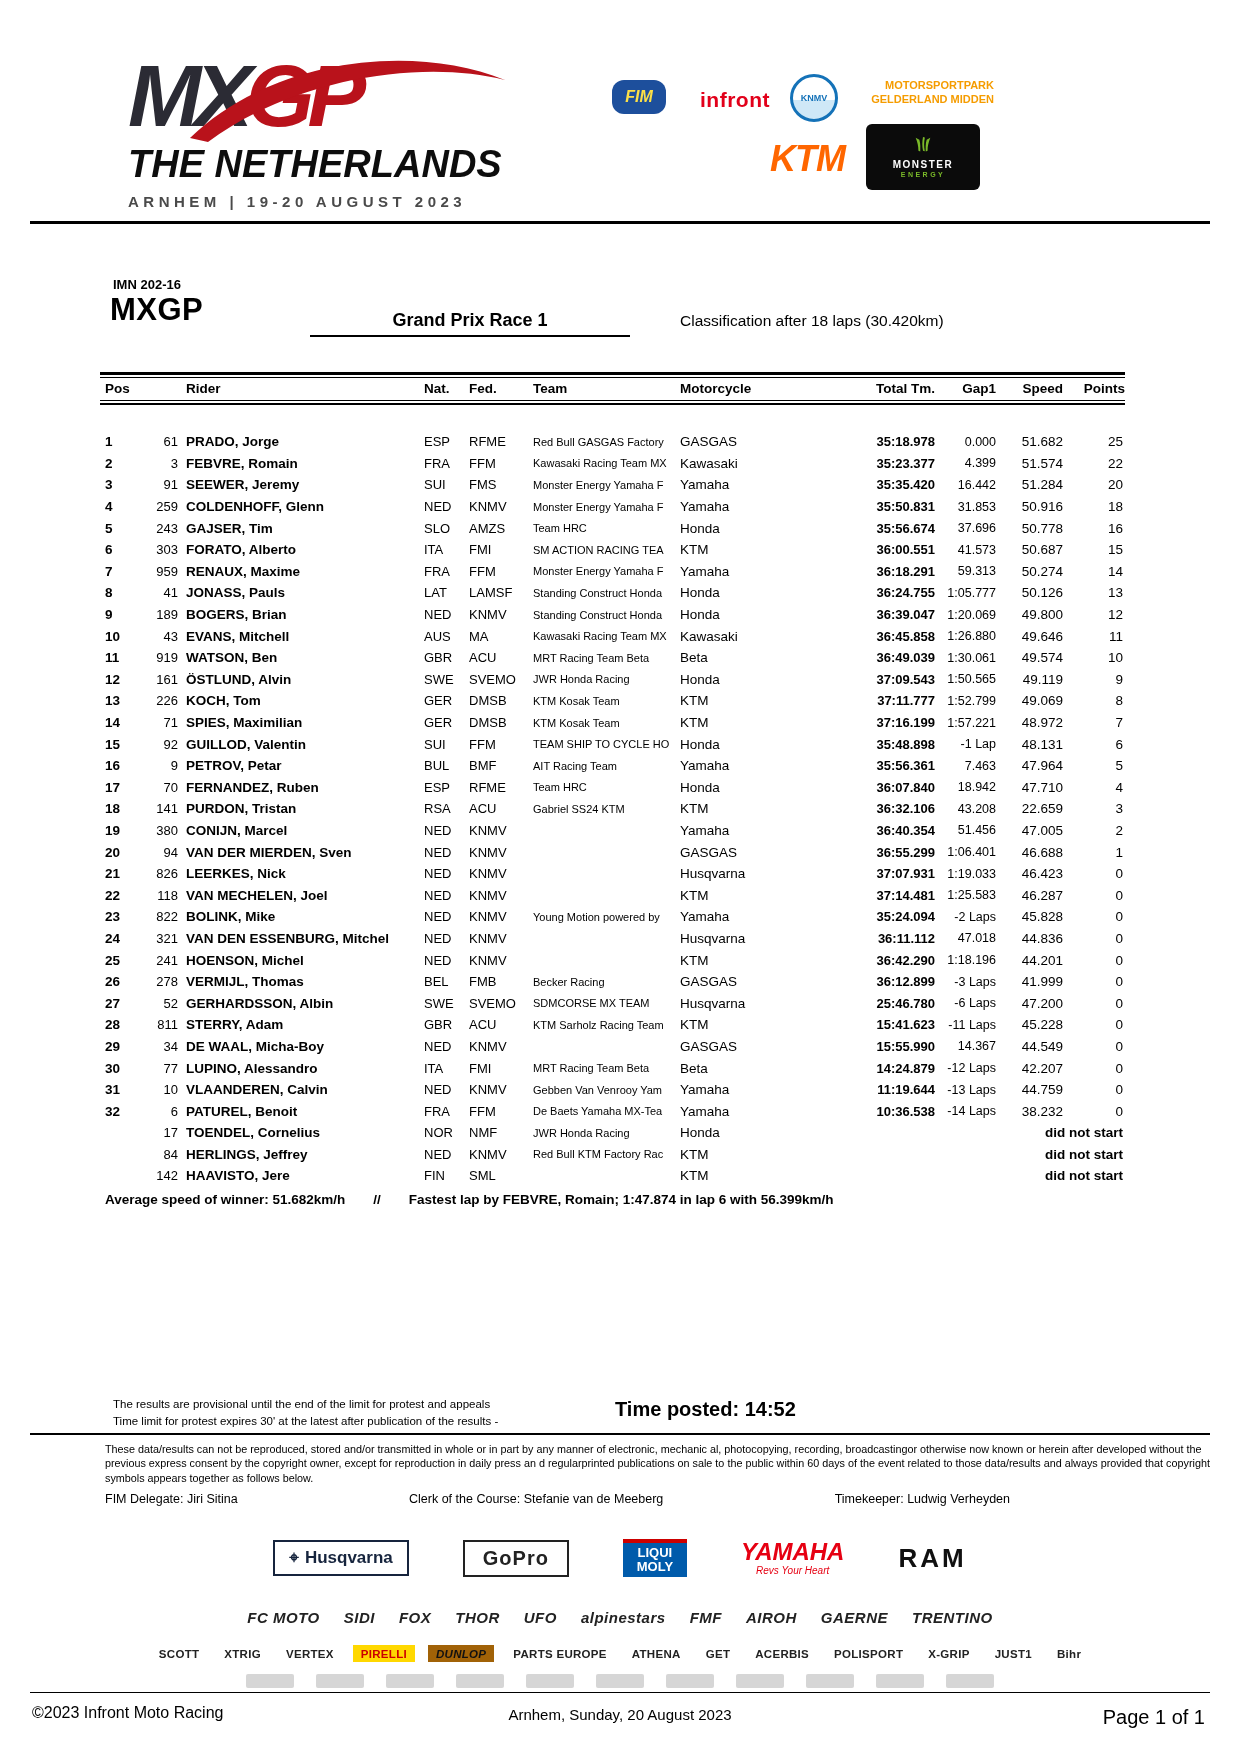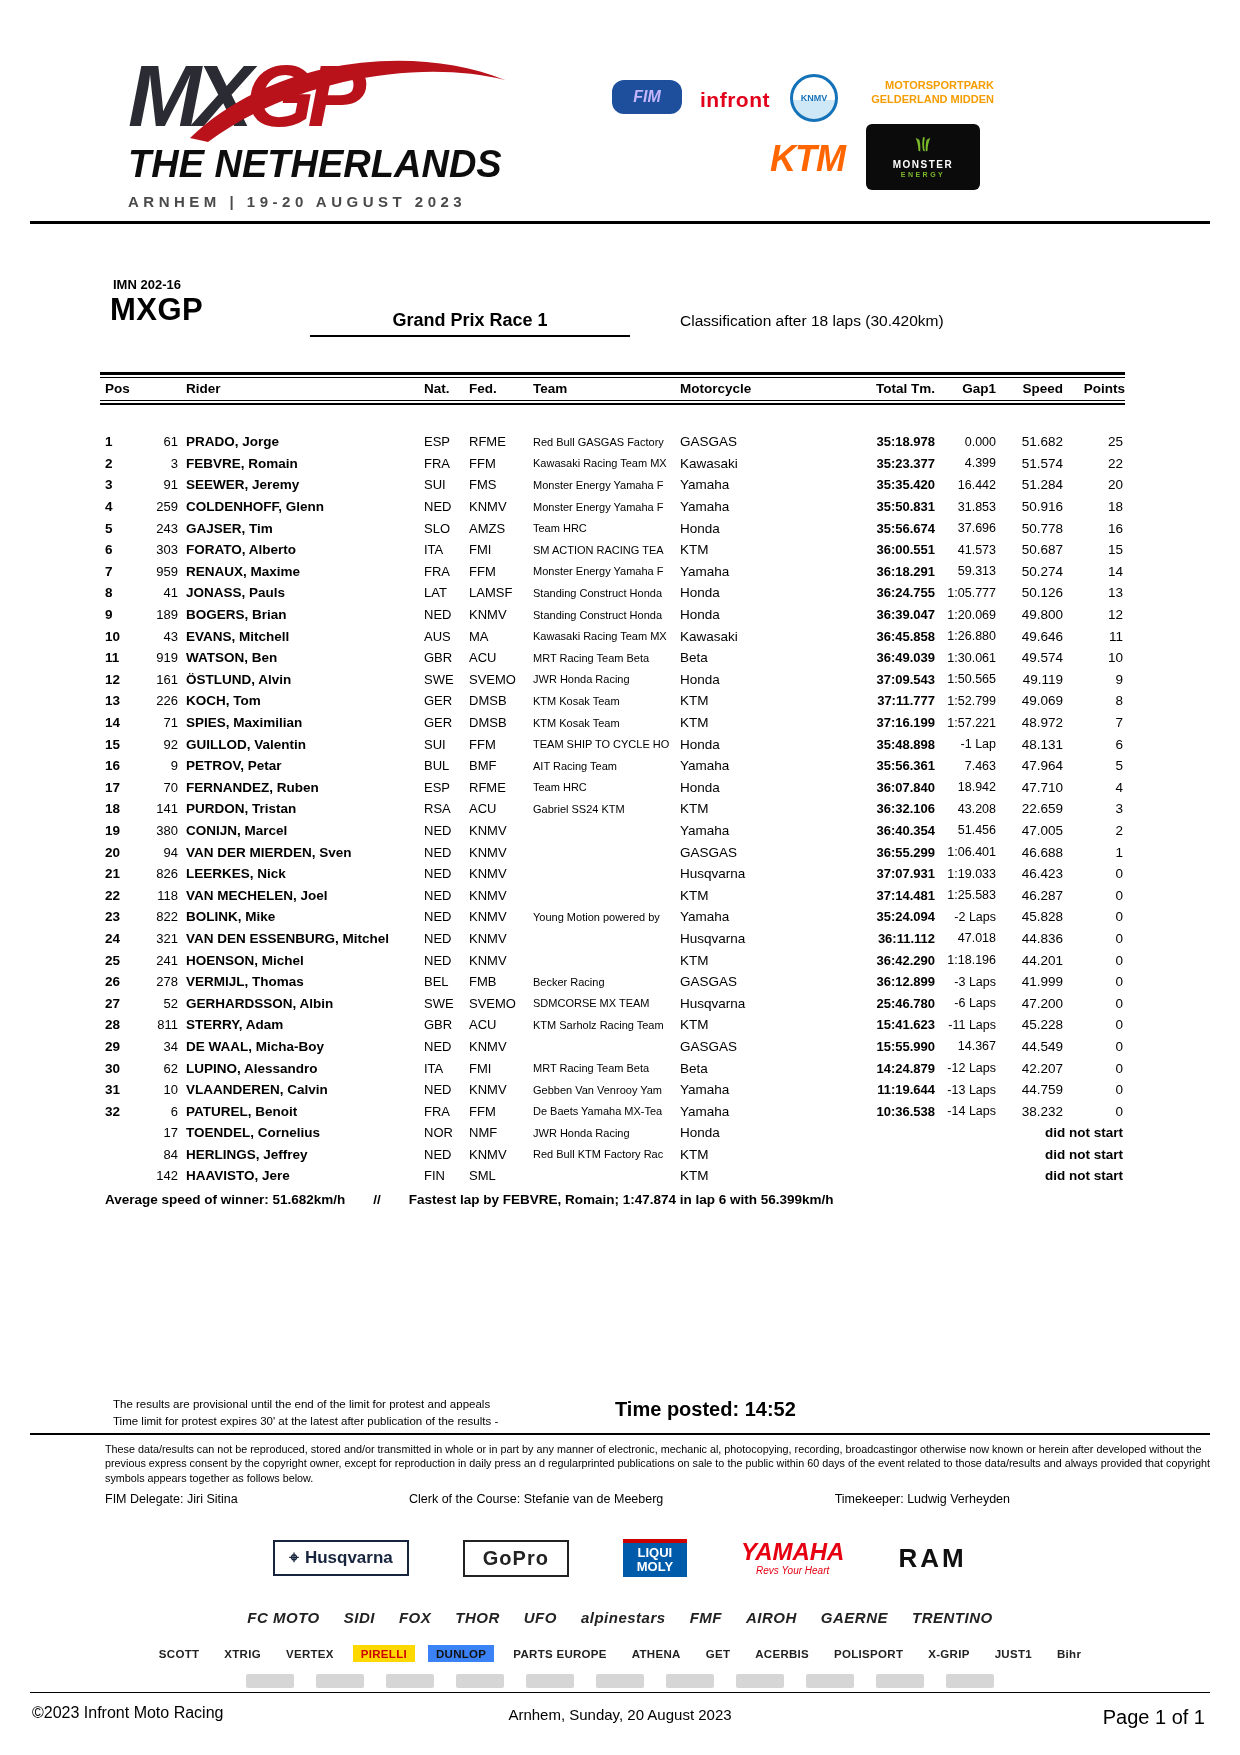--- a/index.html
+++ b/index.html
@@ -9,22 +9,22 @@
     margin:0 auto; font-family:"Liberation Sans", sans-serif; color:#000; overflow:hidden;
   }
   
   .logo-mxgp { position:absolute; left:128px; top:56px; width:440px; }
   .mxgp-word { position:relative; font-style:italic; font-weight:900; font-size:88px; line-height:0.92; letter-spacing:-7px; }
   .mxgp-word .mx { color:#2b2b34; }
   .mxgp-word .gp { color:#b9121b; }
   .swoosh { position:absolute; left:52px; top:-6px; width:330px; height:100px; pointer-events:none; }
   .event-name { font-style:italic; font-weight:900; font-size:38px; color:#0d0d0d; margin-top:6px; letter-spacing:0px; }
   .venue-date { font-weight:700; font-size:15px; letter-spacing:4.5px; color:#4a4a4a; margin-top:7px; }
-  .fim-logo { position:absolute; left:612px; top:80px; width:70px; height:34px; background:#1d4f9c; border-radius:12px;
-    color:#c4b5fd; font-weight:800; font-style:italic; font-size:16px; display:flex; align-items:center; justify-content:center; }
+  .fim-logo { position:absolute; left:612px; top:80px; width:54px; height:34px; background:#1d4f9c; border-radius:12px;
+    color:#fde047; font-weight:800; font-style:italic; font-size:16px; display:flex; align-items:center; justify-content:center; }
   .infront-logo { position:absolute; left:700px; top:88px; color:#e2001a; font-weight:800; font-size:21px; letter-spacing:0.5px; }
   .knmv-logo { position:absolute; left:790px; top:74px; width:48px; height:48px; border:3px solid #1472b8; border-radius:50%;
     background:linear-gradient(#ffffff 55%, #cfe8f7 55%); color:#1472b8; font-size:9px; font-weight:800;
     display:flex; align-items:center; justify-content:center; }
   .mpark-logo { position:absolute; left:868px; top:78px; width:126px; text-align:right; color:#f59c00;
     font-size:11px; font-weight:800; line-height:1.3; }
   .ktm-logo { position:absolute; left:770px; top:138px; color:#ff6600; font-weight:900; font-style:italic; font-size:36px; letter-spacing:-1px; }
   .monster-logo { position:absolute; left:866px; top:124px; width:114px; height:66px; background:#0b0b0b; border-radius:6px;
     display:flex; flex-direction:column; align-items:center; justify-content:center; gap:1px; }
   .monster-logo svg { width:24px; height:22px; }
@@ -71,21 +71,21 @@
   .sponsors { position:absolute; left:50px; top:1532px; width:1140px; display:flex; flex-direction:column; align-items:center; }
   .sp-row { display:flex; align-items:center; justify-content:center; flex-wrap:nowrap; }
   .sp-row1 { gap:54px; height:52px; }
   .sp-row2 { gap:24px; margin-top:21px; }
   .sp-row3 { gap:13px; margin-top:16px; }
   .sp-row4 { gap:22px; margin-top:12px; }
   .chip { display:inline-flex; align-items:center; justify-content:center; font-weight:700; color:#222; white-space:nowrap; }
   .chip.r2 { font-size:15px; font-style:italic; height:24px; letter-spacing:0.5px; }
   .chip.r3 { font-size:11.5px; height:17px; padding:1px 6px; letter-spacing:0.3px; }
   .sp-row3 .chip:nth-child(4) { background:#ffd800; color:#c00; padding:1px 8px; }
-  .sp-row3 .chip:nth-child(5) { background:#3b82f6; color:#111; padding:1px 8px; }
+  .sp-row3 .chip:nth-child(5) { background:#a16207; color:#111; padding:1px 8px;font-style:italic; }
   .chip.tiny { width:48px; height:14px; background:#d6d6d6; border-radius:2px; }
   .chip.husq { border:2px solid #16243d; color:#16243d; padding:6px 14px; font-size:17px; gap:6px; }
   .chip.gopro { border:2px solid #222; padding:5px 18px; font-size:20px; letter-spacing:1px; }
   .chip.liqui { background:#005bab; color:#fff; border-top:4px solid #c00; padding:3px 9px; font-size:13px; width:64px; text-align:center; white-space:normal; line-height:1.05; }
   .chip.yamaha { color:#e60012; font-size:24px; font-style:italic; flex-direction:column; line-height:1; }
   .chip.yamaha .tagline { font-size:10px; font-style:italic; font-weight:400; color:#e60012; margin-top:2px; }
   .chip.ram { color:#101010; font-size:26px; font-weight:900; letter-spacing:3px; }
   
   .bottom-rule { position:absolute; left:30px; top:1692px; width:1180px; height:1px; background:#000; }
   .footer-copy { position:absolute; left:32px; top:1704px; font-size:16px; }
@@ -524,21 +524,21 @@
           <div class="cell c-fed">KNMV</div>
           <div class="cell c-team"></div>
           <div class="cell c-moto">GASGAS</div>
           <div class="cell c-total">15:55.990</div>
           <div class="cell c-gap">14.367</div>
           <div class="cell c-speed">44.549</div>
           <div class="cell c-points">0</div>
         </div>
         <div class="tgrid trow">
           <div class="cell c-pos">30</div>
-          <div class="cell c-num">62</div>
+          <div class="cell c-num">77</div>
           <div class="cell c-rider">LUPINO, Alessandro</div>
           <div class="cell c-nat">ITA</div>
           <div class="cell c-fed">FMI</div>
           <div class="cell c-team">MRT Racing Team Beta</div>
           <div class="cell c-moto">Beta</div>
           <div class="cell c-total">14:24.879</div>
           <div class="cell c-gap">-12 Laps</div>
           <div class="cell c-speed">42.207</div>
           <div class="cell c-points">0</div>
         </div>

